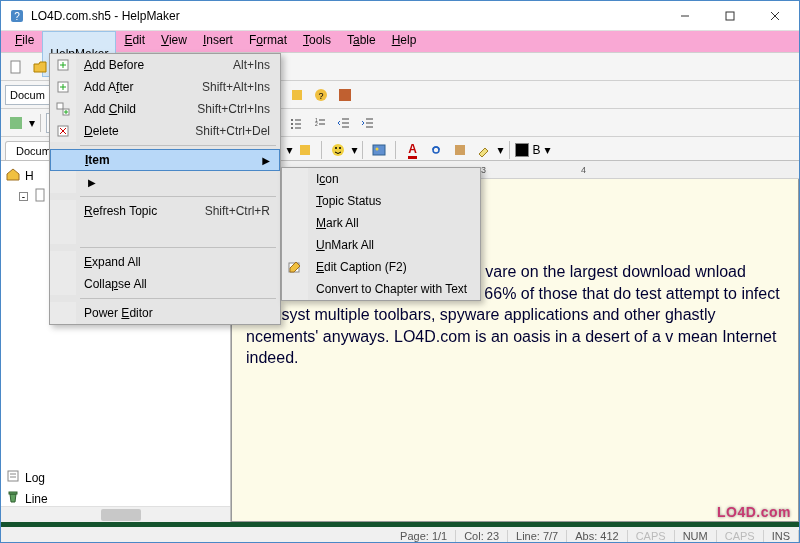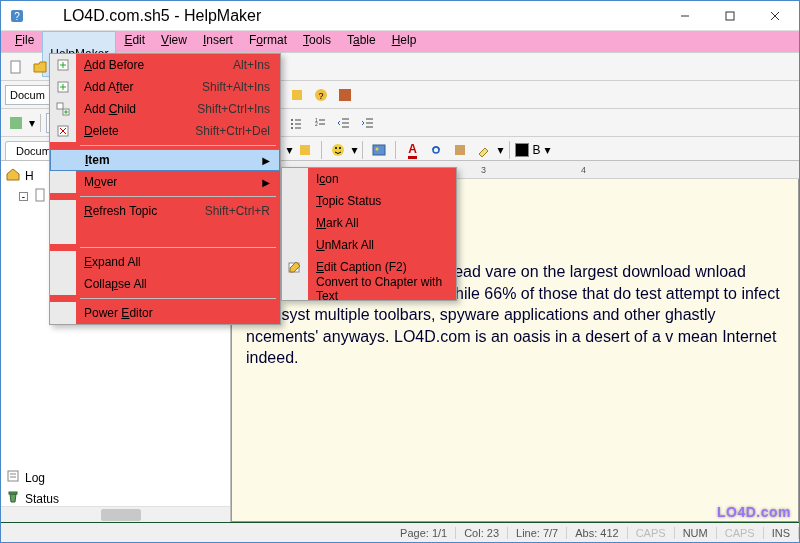--- a/index.html
+++ b/index.html
@@ -1,20 +1,20 @@
 <!DOCTYPE html>
 <html><head>
 <meta charset="utf-8">
 <style>
   * { box-sizing: border-box; }
   html, body { margin: 0; padding: 0; font-family: "Segoe UI", Tahoma, sans-serif; font-size: 12px; color: #000; }
   .window { width: 800px; height: 543px; background: #fff; border: 1px solid #4a88c7; position: relative; overflow: hidden; }
   .titlebar { height: 30px; background: #fff; display: flex; align-items: center; padding: 0 2px 0 8px; border-bottom: 1px solid #e0e0e0; }
   .titlebar .icon { width: 16px; height: 16px; margin-right: 6px; display: flex; align-items: center; justify-content: center; }
-  .titlebar .title { flex: 1; font-size: 16px; margin-left: 32px; }
+  .titlebar .title { flex: 1; font-size: 12px; }
   .winbtn { width: 45px; height: 28px; display: flex; align-items: center; justify-content: center; }
   .winbtn svg { stroke: #333; }
   .menubar { height: 22px; display: flex; align-items: flex-start; padding: 0 6px; gap: 0; background: #f9a8d4; border-bottom: 1px solid #d0d0d0; font-size: 12px; }
   .menubar .mitem { padding: 2px 8px; cursor: default; }
   .menubar .mitem.open { background: #d6e8f8; border: 1px solid #9ac3e8; padding: 15px 7px; }
   .menubar .mitem u { text-decoration: underline; }
   .toolbar { height: 28px; background: #f5f5f5; border-bottom: 1px solid #d0d0d0; display: flex; align-items: center; padding: 0 4px; gap: 2px; overflow: hidden; }
   .tbtn { width: 22px; height: 22px; border: 1px solid transparent; display: flex; align-items: center; justify-content: center; border-radius: 2px; }
   .tsep { width: 1px; height: 18px; background: #c0c0c0; margin: 0 3px; }
   .combo { height: 20px; border: 1px solid #aebac6; background: #fff; display: flex; align-items: center; padding: 0 4px; font-size: 11px; }
@@ -25,33 +25,33 @@
   .sidebar { width: 230px; border-right: 1px solid #c0c0c0; display: flex; flex-direction: column; background: #fff; }
   .tree { flex: 1; padding: 4px; font-size: 12px; overflow: auto; }
   .tree-item { display: flex; align-items: center; gap: 4px; padding: 1px 0; }
   .hscroll { height: 16px; border-top: 1px solid #e0e0e0; background: #f0f0f0; position: relative; }
   .hscroll .thumb { position: absolute; left: 100px; top: 2px; width: 40px; height: 12px; background: #c8c8c8; border-radius: 2px; }
   .editor { flex: 1; display: flex; flex-direction: column; background: #fff; position: relative; }
   .ruler { height: 18px; background: #f0f0f0; border-bottom: 1px solid #d0d0d0; position: relative; font-size: 9px; color: #555; overflow: hidden; }
   .ruler .tick { position: absolute; top: 4px; }
   .doc { flex: 1; background: #808080; padding: 0; overflow: hidden; position: relative; }
   .page { background: #fdfbe8; margin: 0; padding: 12px 14px; height: 100%; font-size: 16px; line-height: 1.35; color: #000033; font-family: Arial, sans-serif; border: 1px solid #999; border-top: none; }
-  .statusbar { height: 20px; background: #f0f0f0; border-top: 1px solid #14532d; display: flex; align-items: center; font-size: 11px; color: #555; }
+  .statusbar { height: 20px; background: #f0f0f0; border-top: 5px solid #14532d; display: flex; align-items: flex-end; font-size: 11px; color: #555; }
   .statusbar .cell { padding: 0 8px; border-right: 1px solid #d0d0d0; }
   .statusbar .spacer { flex: 1; }
-  .dropdown { position: absolute; background: #ef4444; border: 1px solid #a0a0a0; box-shadow: 3px 3px 6px rgba(0,0,0,.25); z-index: 10; font-size: 12px; }
+  .dropdown { position: absolute; background: #e5e5e5; border: 1px solid #a0a0a0; box-shadow: 3px 3px 6px rgba(0,0,0,.25); z-index: 10; font-size: 12px; }
   .dropdown-row { display: flex; align-items: center; height: 22px; padding-right: 10px; cursor: default; }
   .dropdown-row.hover { background: #b8d8f8; border: 1px solid #4a88c7; height: 22px; padding-right: 9px; }
   .dropdown-row .ico { width: 26px; display: flex; align-items: center; justify-content: center; background: #eaeaea; height: 100%; }
   .dropdown-row.hover .ico { background: transparent; }
   .dropdown-row .lbl { flex: 1; padding-left: 8px; }
   .dropdown-row .sc { color: #333; padding-left: 20px; }
   .dropdown-row .sub { padding-left: 12px; font-size: 10px; }
   .dropdown .sep { height: 1px; background: #c0c0c0; margin: 3px 4px 3px 30px; }
-  .watermark { position: absolute; right: 8px; bottom: 22px; font-size: 14px; color: #8b5cf6; opacity: .85; font-weight: 600; letter-spacing: .5px; z-index: 50; text-shadow: 0 0 3px rgba(0,0,0,.5); }
+  .watermark { position: absolute; right: 8px; bottom: 22px; font-size: 14px; color: #be185d; opacity: .85; font-weight: 600; letter-spacing: .5px; z-index: 50; text-shadow: 0 0 3px rgba(0,0,0,.5); }
   .ic { width:16px; height:16px; display:inline-block; }
   .swatch { width: 14px; height: 14px; border: 1px solid #888; }
 </style>
 </head>
 <body>
 
 <div class="window">
 
   <div class="titlebar">
     <span class="icon">
@@ -352,21 +352,21 @@
                 <line x1="5" y1="6" x2="11" y2="6" stroke="#888"></line>
                 <line x1="5" y1="9" x2="11" y2="9" stroke="#888"></line>
               </svg></span>
           <span>Log</span>
         </div>
         <div class="tree-item">
           <span><svg class="ic" viewBox="0 0 16 16">
                 <path d="M5 5h6l-1 8H6z" fill="#60a060" stroke="#306030"></path>
                 <rect x="4" y="3" width="8" height="2" fill="#60a060" stroke="#306030"></rect>
               </svg></span>
-          <span>Status</span>
+          <span>Line</span>
         </div>
       </div>
       <div class="hscroll">
           <div class="thumb"></div>
         </div>
     </div>
     <div class="editor">
       <div class="ruler">
         <span class="tick" style="left:250px">3</span>
         <span class="tick" style="left:350px">4</span>
@@ -439,21 +439,20 @@
         <span class="sc">Shift+Ctrl+Del</span>
       </div>
     <div class="sep"></div>
     <div class="dropdown-row hover">
         <span class="ico"></span>
         <span class="lbl"><b><u>I</u>tem</b></span>
         <span class="sub">▶</span>
       </div>
     <div class="dropdown-row">
         <span class="ico"></span>
-        <span class="lbl">M<u>o</u>ver</span>
         <span class="sub">▶</span>
       </div>
     <div class="sep"></div>
     <div class="dropdown-row">
         <span class="ico"></span>
         <span class="lbl"><u>R</u>efresh Topic</span>
         <span class="sc">Shift+Ctrl+R</span>
       </div>
     <div class="dropdown-row">
         <span class="ico"></span>
@@ -467,21 +466,21 @@
         <span class="ico"></span>
         <span class="lbl">Colla<u>p</u>se All</span>
       </div>
     <div class="sep"></div>
     <div class="dropdown-row">
         <span class="ico"></span>
         <span class="lbl">Power <u>E</u>ditor</span>
       </div>
   </div>
 
-  <div class="dropdown" style="left:280px; top:166px; width:176px">
+  <div class="dropdown" style="left:280px; top:166px; width:200px">
     <div class="dropdown-row">
         <span class="ico"></span>
         <span class="lbl">I<u>c</u>on</span>
       </div>
     <div class="dropdown-row">
         <span class="ico"></span>
         <span class="lbl"><u>T</u>opic Status</span>
       </div>
     <div class="dropdown-row">
         <span class="ico"></span>

